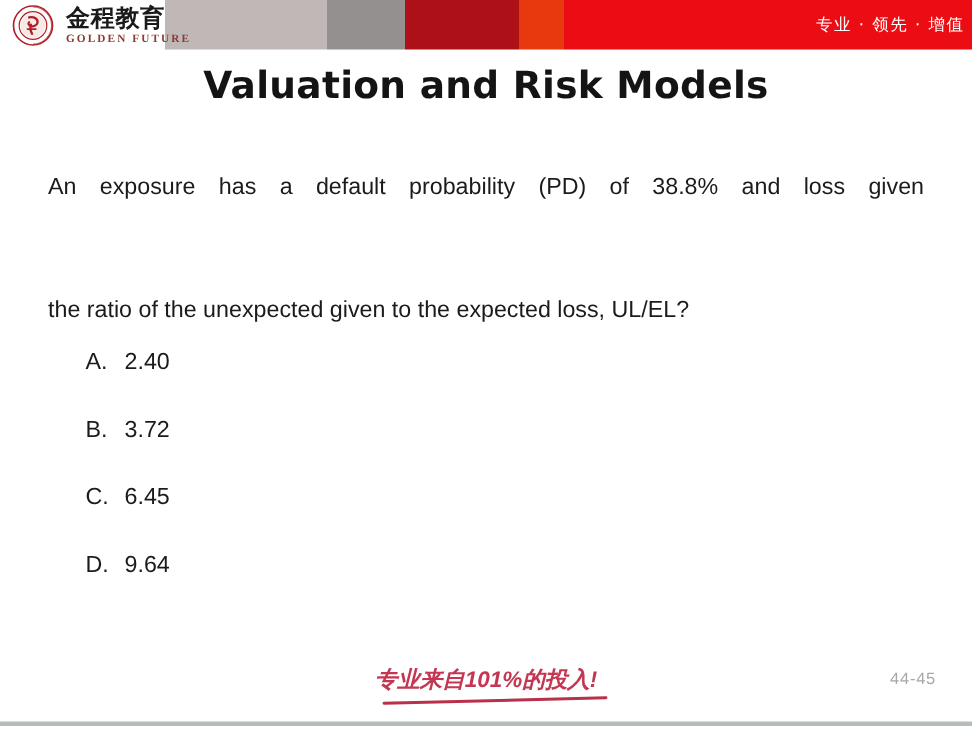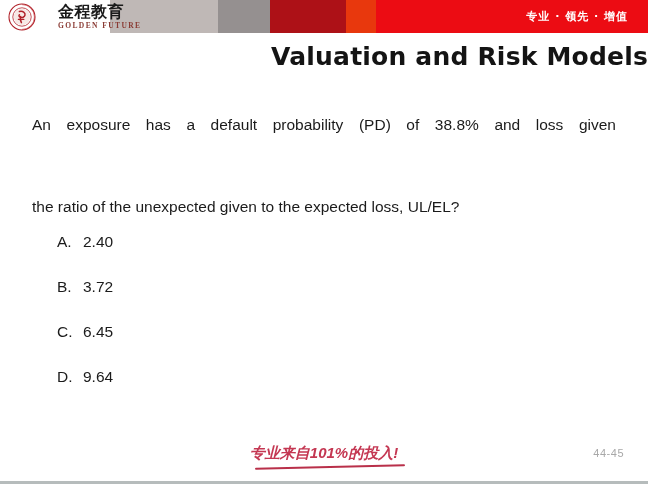--- a/index.html
+++ b/index.html
@@ -40,21 +40,21 @@
   .band-dred    { width:  76px; background: #ad1117; }
   .band-orange  { width:  30px; background: #e8380d; }
   .band-red     { flex: 1 1 auto; background: #ec0c13; }
 
   .logo-block {
     position: absolute;
     left: 8px; top: 2px;
     height: 30px;
     display: flex;
     align-items: center;
-    gap: 22px;
+    gap: 8px;
     z-index: 4;
   }
   .seal {
     position: relative;
     width: 28px; height: 28px;
     flex: 0 0 28px;
   }
   .logo-text {
     display: flex;
     flex-direction: column;
@@ -73,41 +73,41 @@
     font-family: "Liberation Serif", serif;
     font-size: 7.5px;
     font-weight: bold;
     color: #8a3a33;
     letter-spacing: 1.4px;
     margin-top: 2px;
     white-space: nowrap;
   }
   .tagline {
     position: absolute;
-    right: 20px;
+    right: 5px;
     top: 0;
     height: 33px;
     display: flex;
     align-items: center;
     font-family: "DejaVu Sans", sans-serif;
     font-size: 11px;
-    font-weight: bold;
+    font-weight: normal;
     color: #ffffff;
     letter-spacing: 1px;
     z-index: 4;
     white-space: nowrap;
   }
 
   
   .title {
     position: absolute;
     left: 0;
     top: 42px;
     width: 648px;
-    text-align: right;
+    text-align: center;
     font-family: "DejaVu Sans", sans-serif;
     font-size: 25px;
     font-weight: bold;
     color: #141414;
     letter-spacing: 0.2px;
   }
 
   
   .question {
     position: absolute;

